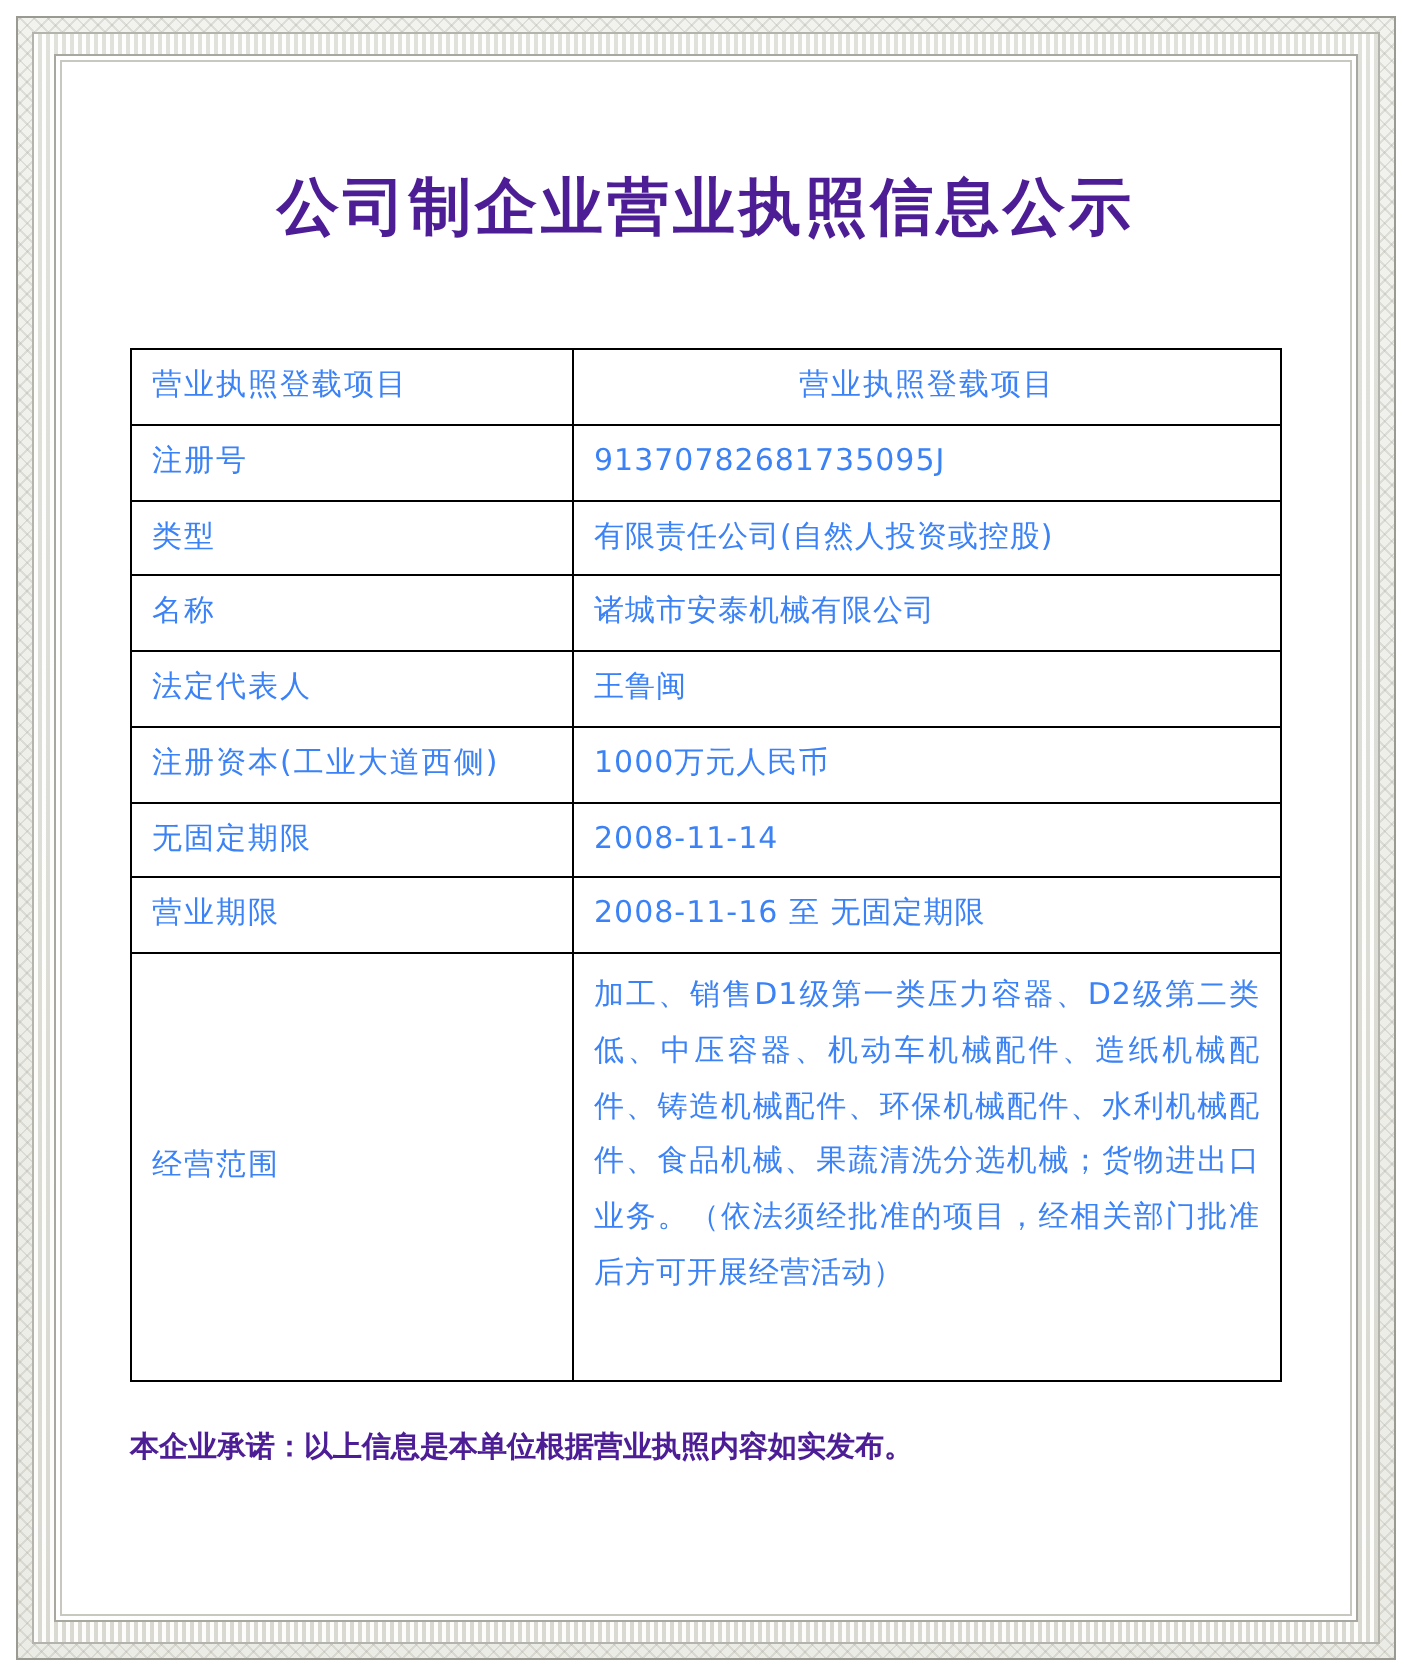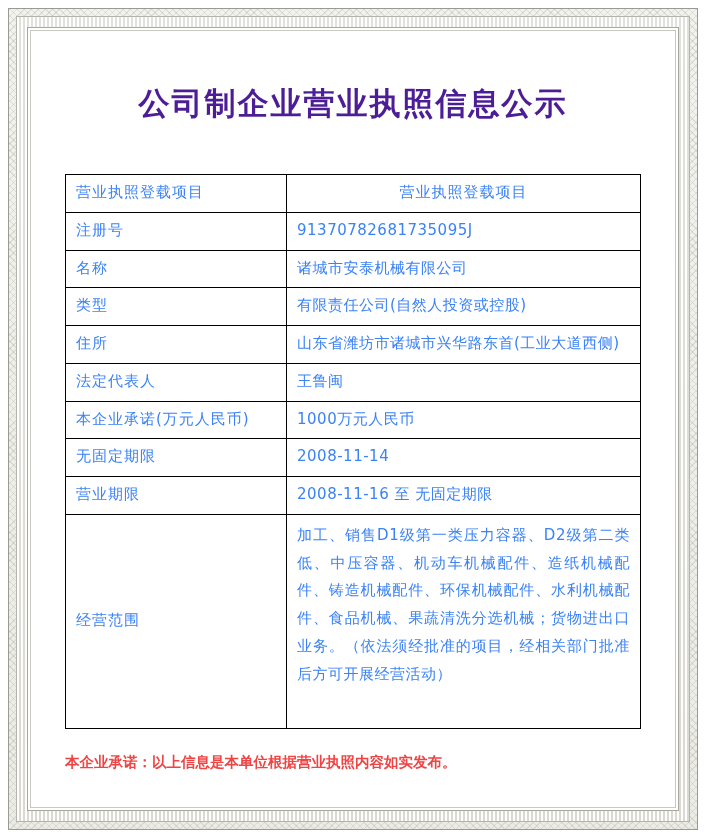--- a/index.html
+++ b/index.html
@@ -138,21 +138,21 @@
     line-height: 1.85;
     padding-bottom: 16px;
     height: 190px;
     vertical-align: top;
   }
 
   .footer {
     margin: 22px 0 0 34px;
     font-size: 14.5px;
     font-weight: bold;
-    color: #ef4444;
+    color: #4c1d95;
     line-height: 1.55;
   }
   .footer div {
     white-space: nowrap;
   }
 </style>
 </head>
 <body>
 
 <div class="page">
@@ -171,37 +171,33 @@
         <tbody>
           <tr class="head">
             <td class="label">营业执照登载项目</td>
             <td class="value">营业执照登载项目</td>
           </tr>
           <tr>
             <td class="label">注册号</td>
             <td class="value">91370782681735095J</td>
           </tr>
           <tr>
+            <td class="label">类型</td>
+            <td class="value">有限责任公司(自然人投资或控股)</td>
+          </tr>
+          <tr>
             <td class="label">名称</td>
             <td class="value">诸城市安泰机械有限公司</td>
           </tr>
           <tr>
-            <td class="label">类型</td>
-            <td class="value">有限责任公司(自然人投资或控股)</td>
-          </tr>
-          <tr>
-            <td class="label">住所</td>
-            <td class="value">山东省潍坊市诸城市兴华路东首(工业大道西侧)</td>
-          </tr>
-          <tr>
             <td class="label">法定代表人</td>
             <td class="value">王鲁闽</td>
           </tr>
           <tr>
-            <td class="label">本企业承诺(万元人民币)</td>
+            <td class="label">注册资本(工业大道西侧)</td>
             <td class="value">1000万元人民币</td>
           </tr>
           <tr>
             <td class="label">无固定期限</td>
             <td class="value">2008-11-14</td>
           </tr>
           <tr>
             <td class="label">营业期限</td>
             <td class="value">2008-11-16  至  无固定期限</td>
           </tr>

